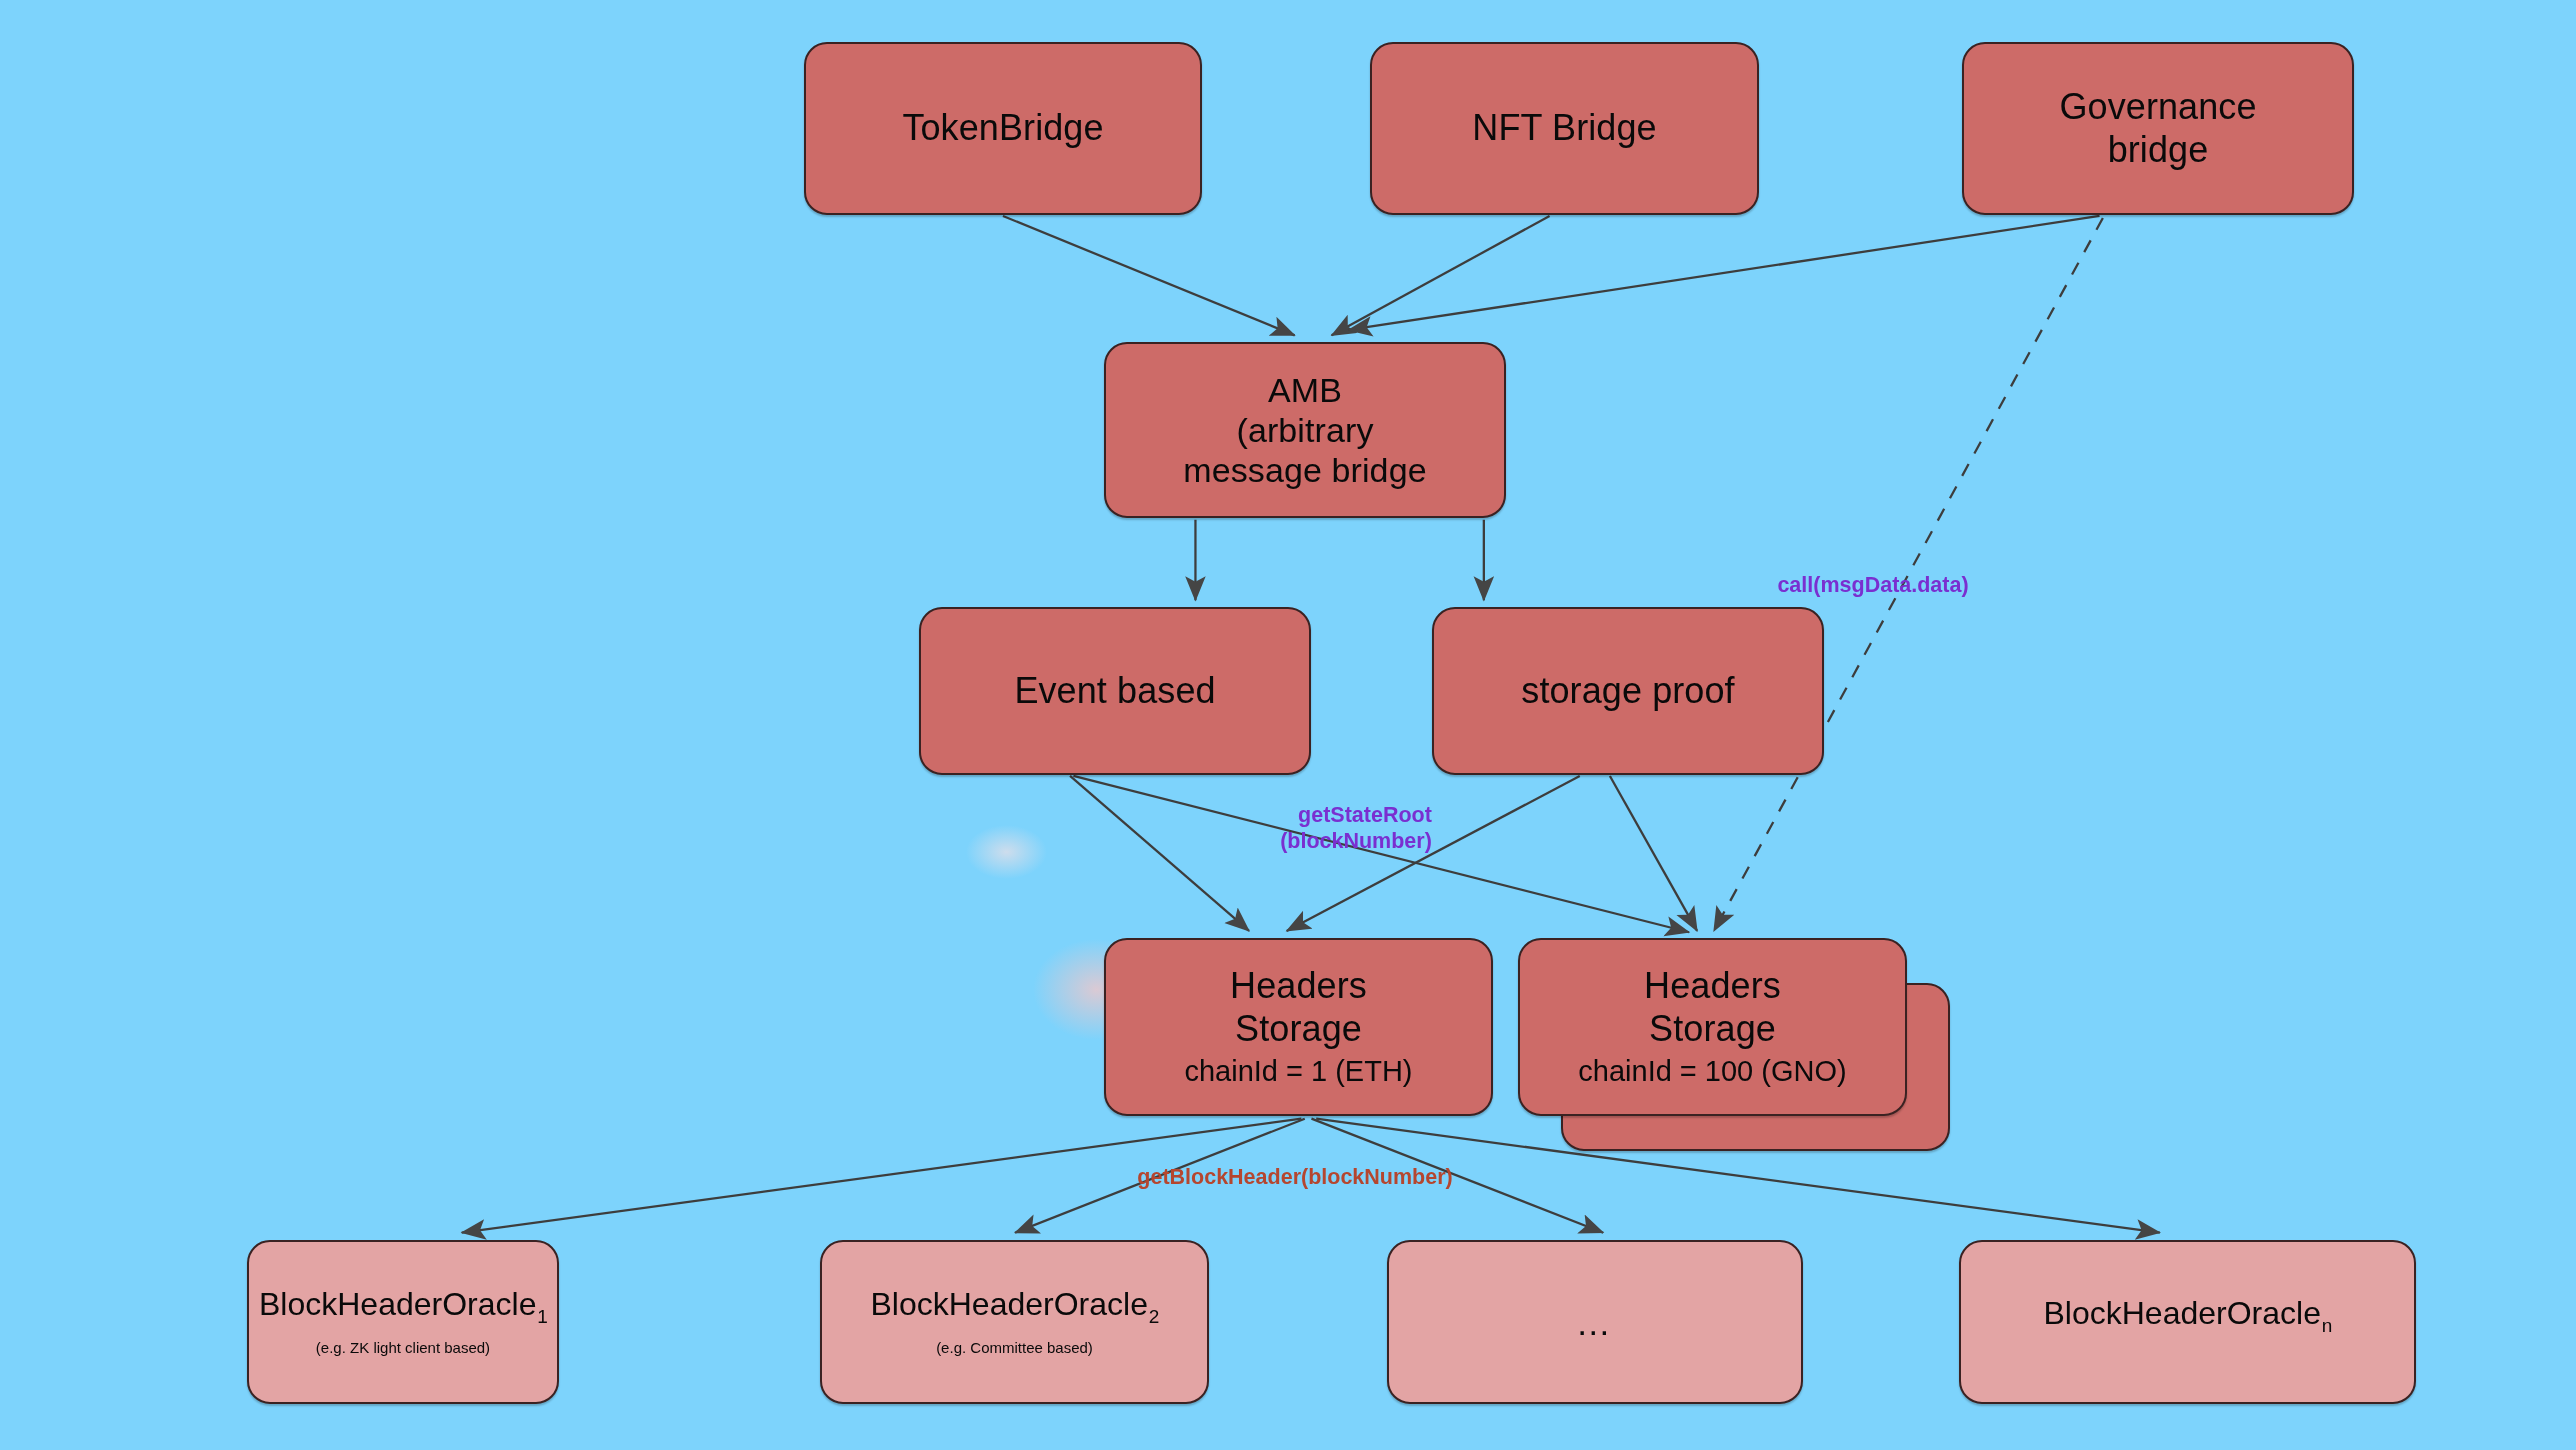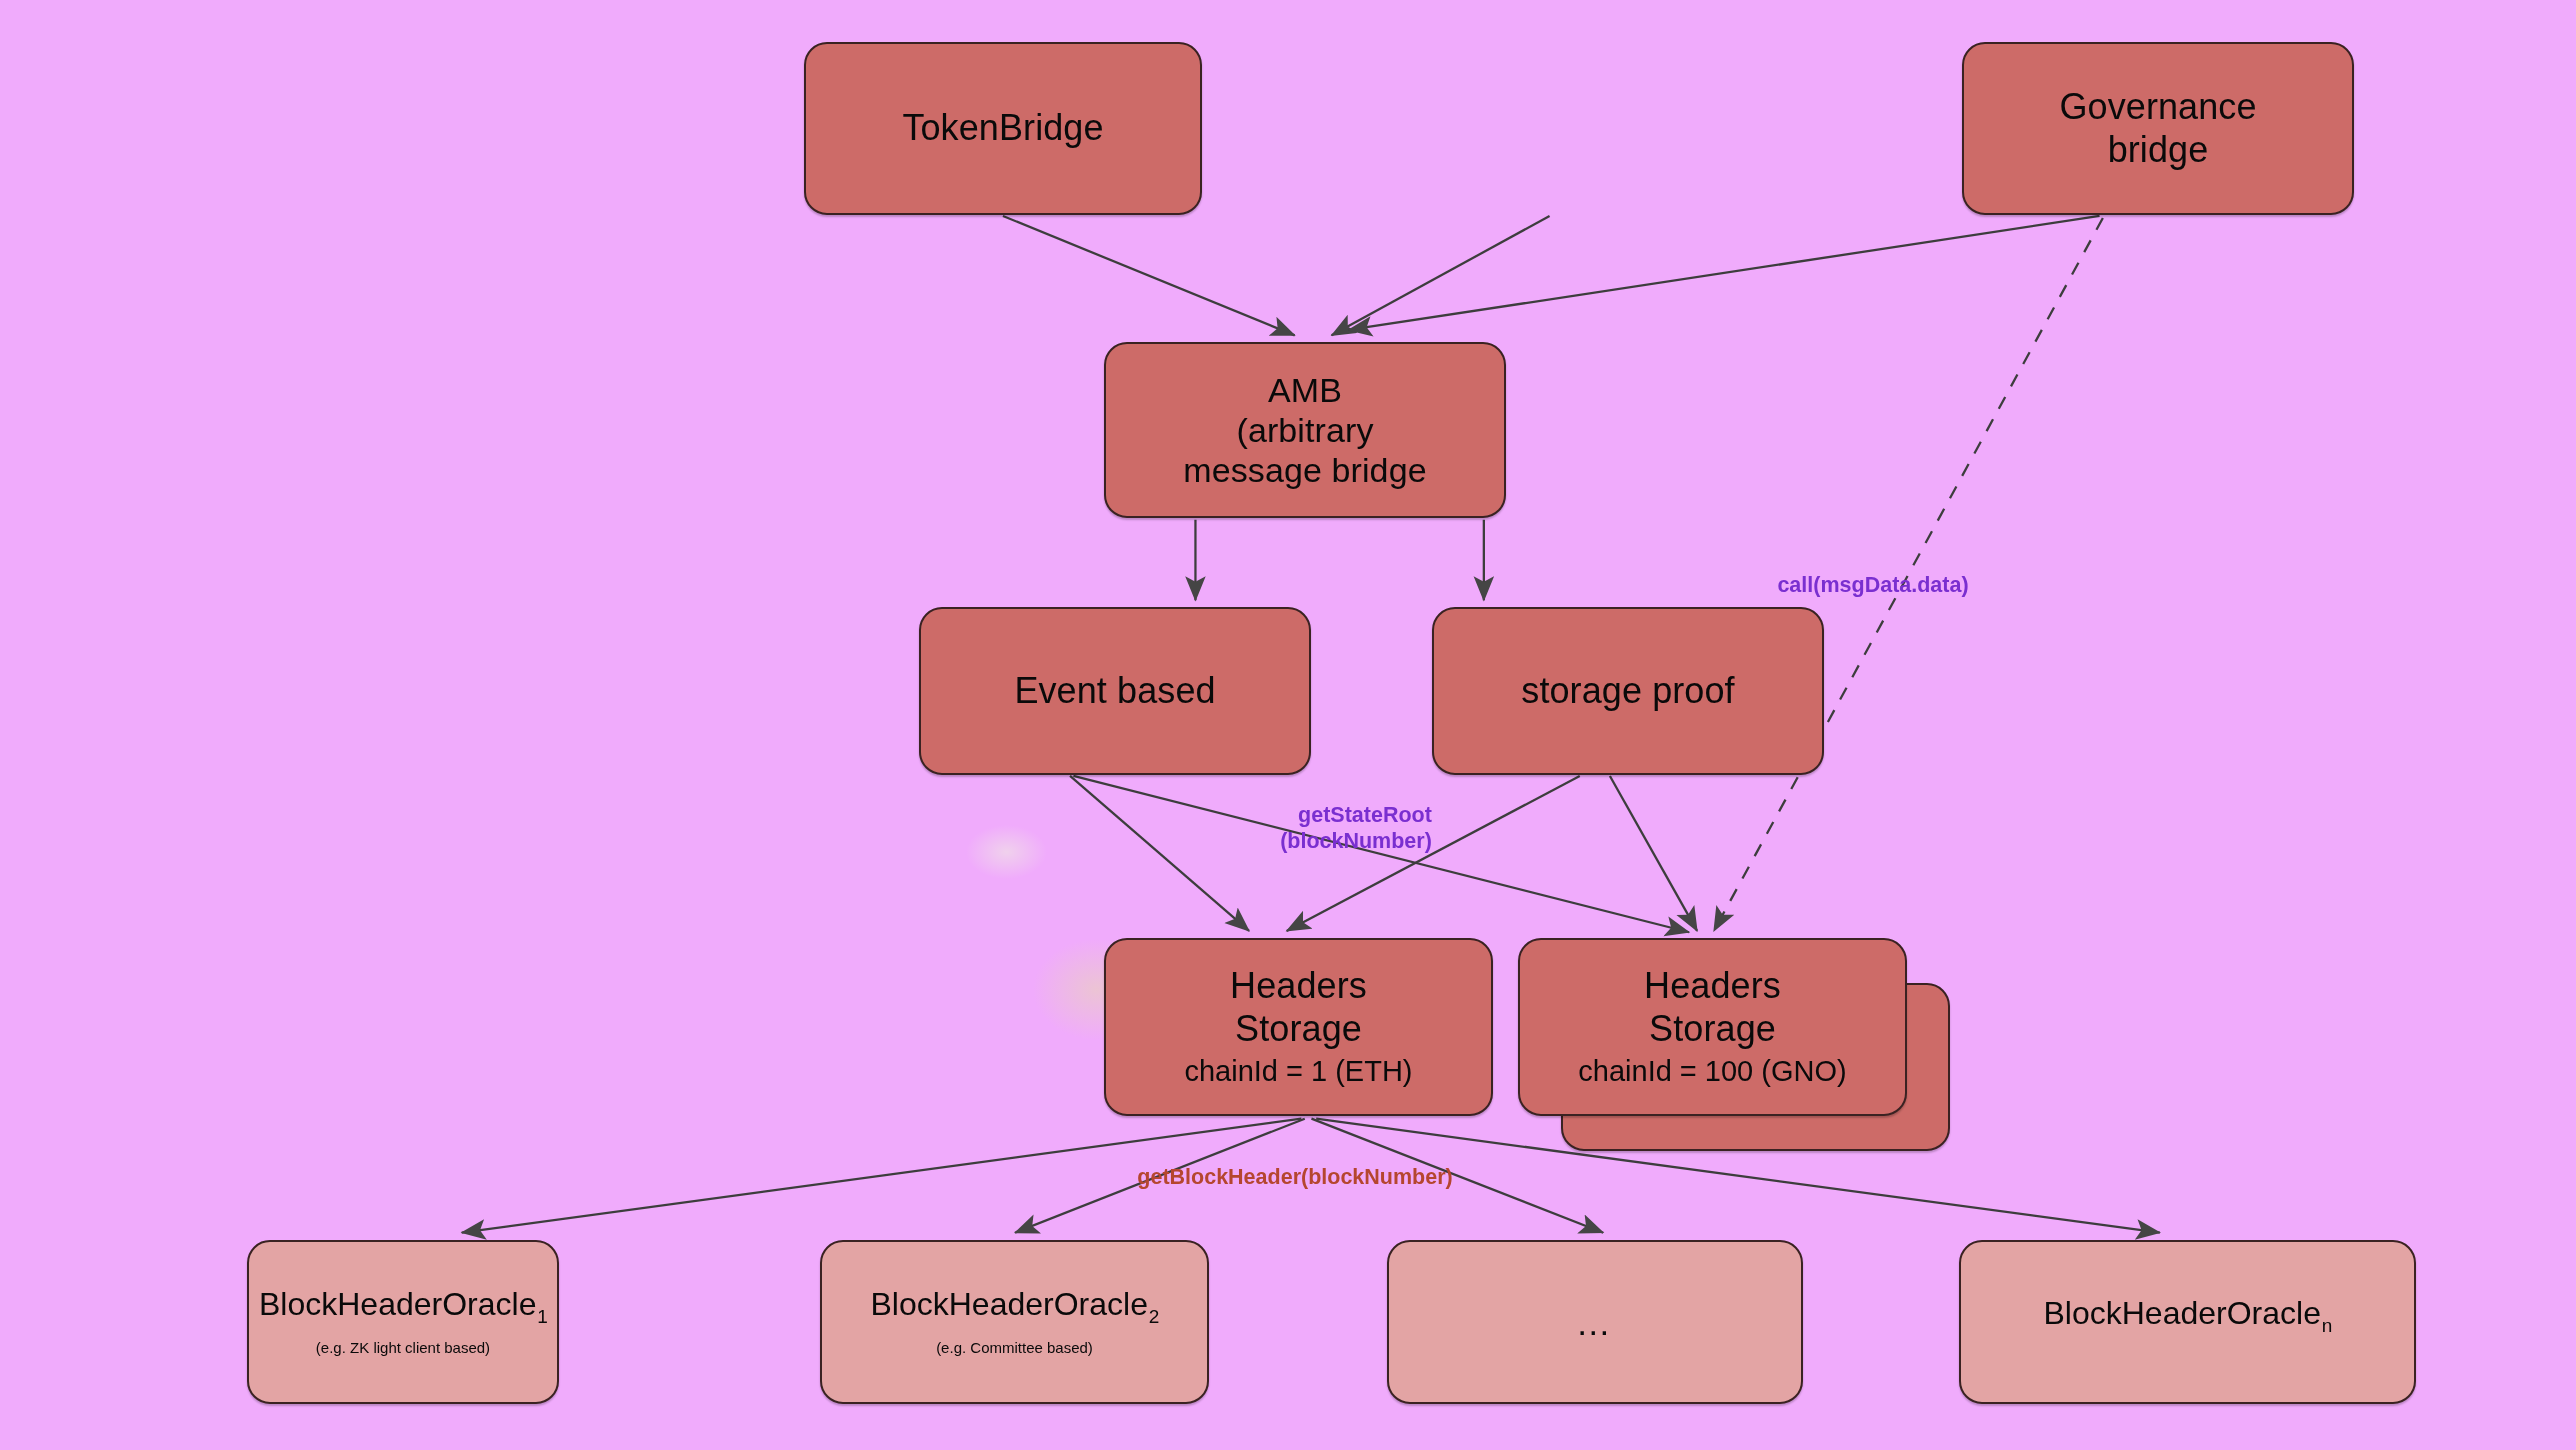--- a/index.html
+++ b/index.html
@@ -8,21 +8,21 @@
     background: #ffffff;
   }
   body {
     font-family: "Liberation Sans", sans-serif;
     -webkit-font-smoothing: antialiased;
   }
   #canvas {
     position: relative;
     width: 2576px;
     height: 1450px;
-    background: #f0abfc;
+    background: #7dd3fc;
     overflow: hidden;
   }
   #edges {
     position: absolute;
     left: 0;
     top: 0;
     width: 2576px;
     height: 1450px;
     pointer-events: none;
   }
@@ -136,20 +136,23 @@
   </svg>
 
   <div class="node dark" style="left:1561px; top:983px; width:389px; height:168px;">
     <div class="sub">chainId = n</div>
   </div>
 
   <div class="node dark" style="left:804px; top:42px; width:398px; height:173px;">
     <div class="title">TokenBridge</div>
   </div>
 
+  <div class="node dark" style="left:1370px; top:42px; width:389px; height:173px;">
+    <div class="title">NFT Bridge</div>
+  </div>
 
   <div class="node dark" style="left:1915px; top:42px; width:392px; height:173px;margin-left:47px;">
     <div class="title">Governance
 bridge</div>
   </div>
 
   <div class="node dark" style="left:1104px; top:342px; width:402px; height:176px;">
     <div class="title small">AMB
 (arbitrary
 message bridge</div>

